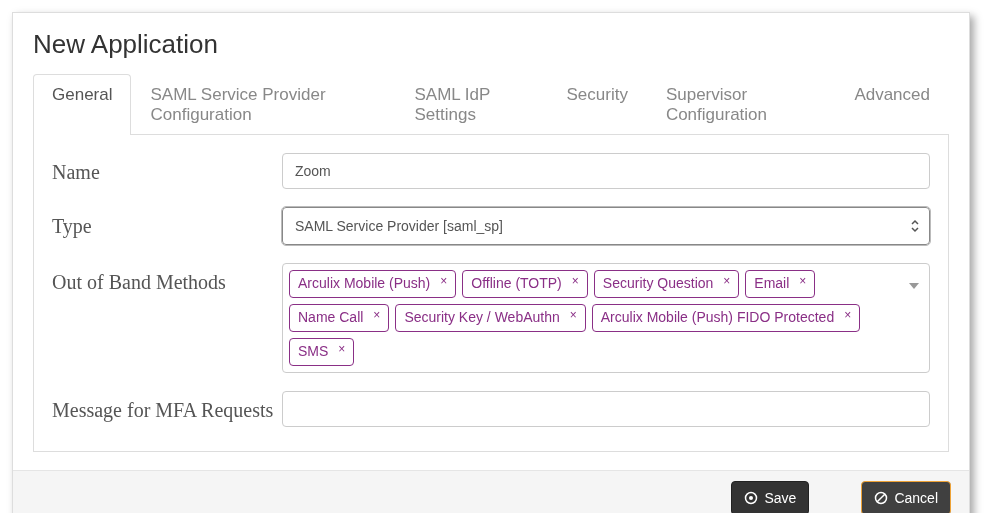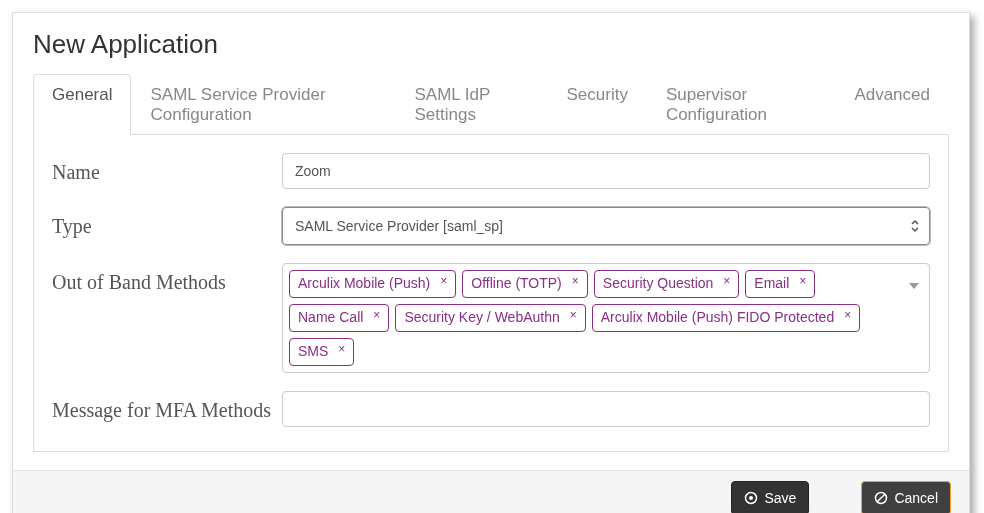--- a/index.html
+++ b/index.html
@@ -254,21 +254,21 @@
             </span>
             <span class="tag">
               <span>SMS</span>
               <span class="tag-x">×</span>
             </span>
           </div>
         </div>
       </div>
 
       <div class="form-row">
-        <div class="form-label">Message for MFA Methods</div>
+        <div class="form-label">Message for MFA Requests</div>
         <div class="form-control-wrap">
           <input class="text-input" type="text" value="" style="">
         </div>
       </div>
 
     </div>
   </div>
 
   <div class="footer">
     <button class="btn btn-dark">

